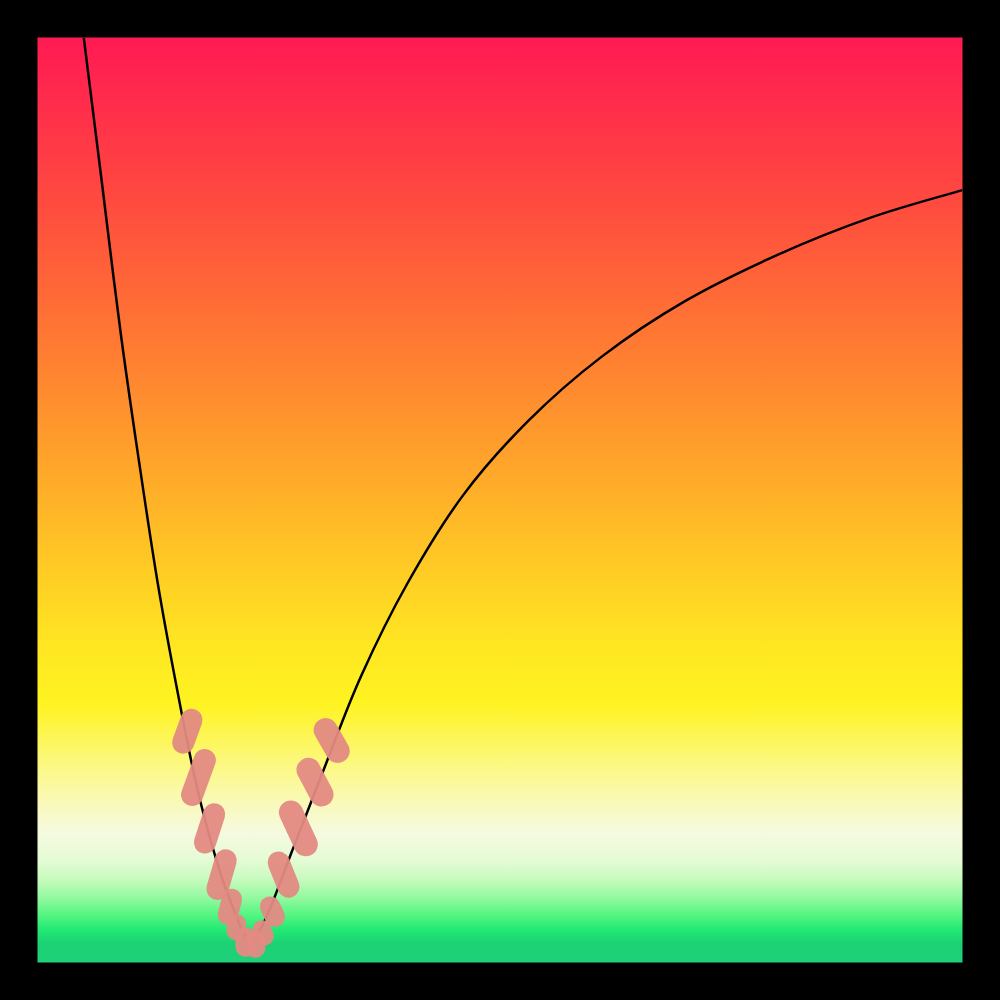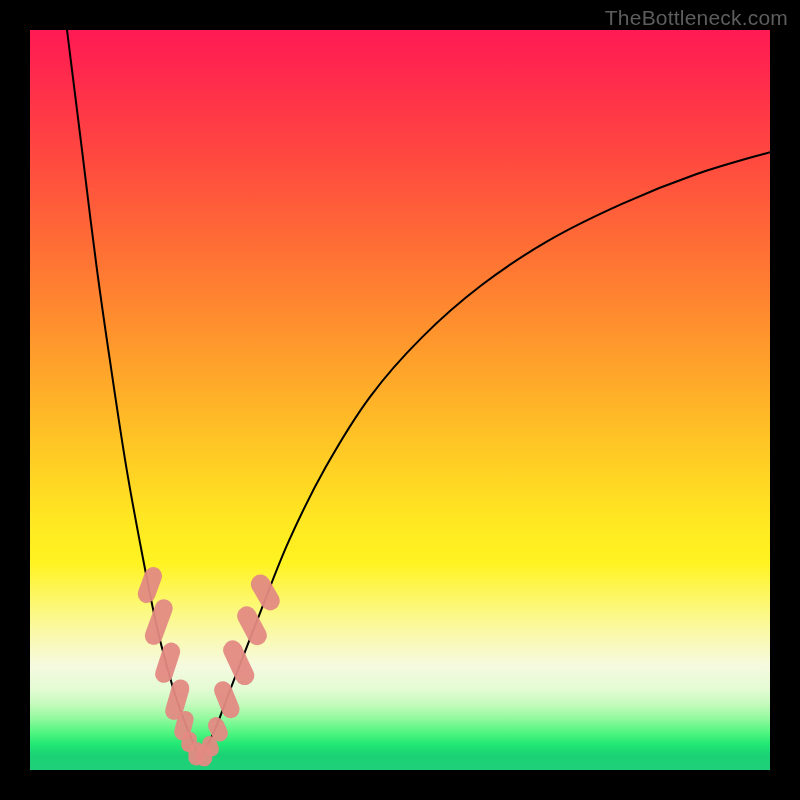--- a/index.html
+++ b/index.html
@@ -60,21 +60,20 @@
     color: #5d5d5d;
     font-size: 21px;
     font-weight: 400;
     letter-spacing: 0.2px;
   }
 </style>
 </head>
 <body>
 
 <div class="frame">
-  <div class="watermark">TheBottleneck.com</div>
   <div class="plot-area">
     <svg class="curve" viewBox="0 0 740 740" preserveAspectRatio="none">
       <g id="curve-layer">
           <path d="M 37 0 C 39.664 21.311999999999994 46.47200000000001 75.77599999999998 51.800000000000004 118.39999999999998 C 57.128 161.02399999999997 61.27199999999999 196.83999999999995 66.6 236.79999999999995 C 71.928 276.75999999999993 76.072 304.436 81.4 340.4 C 86.72800000000001 376.364 90.872 404.632 96.2 436.6 C 101.528 468.56800000000004 105.672 490.028 111 518 C 116.328 545.972 121.138 570.688 125.80000000000001 592 C 130.46200000000002 613.312 132.904 621.7479999999999 136.9 636.4 C 140.89600000000002 651.052 144.004 661.4119999999999 148 673.4 C 151.996 685.388 155.10399999999998 693.01 159.1 703 C 163.096 712.99 168.20200000000003 724.2379999999999 170.20000000000002 728.9" fill="none" stroke="#000000" stroke-width="2"></path>
           <path d="M 170.20000000000002 728.9 C 172.864 723.572 179.006 713.286 185 699.3 C 190.994 685.314 195.50800000000004 671.846 203.50000000000003 651.2 C 211.49200000000002 630.5540000000001 219.41000000000003 609.908 229.4 584.6 C 239.39 559.292 247.012 537.24 259 510.6 C 270.988 483.96000000000004 281.348 462.574 296 436.6 C 310.652 410.62600000000003 323.084 389.61 340.40000000000003 366.3 C 357.71600000000007 342.99 372.22 327.08000000000004 392.20000000000005 307.1 C 412.18000000000006 287.12 428.756 272.616 451.4 255.29999999999995 C 474.044 237.98399999999995 492.692 225.55199999999996 518 210.89999999999998 C 543.308 196.248 565.36 185.88799999999998 592 173.89999999999998 C 618.64 161.91199999999998 639.36 153.62399999999994 666 144.29999999999995 C 692.64 134.97599999999997 726.68 126.096 740 122.10000000000002" fill="none" stroke="#000000" stroke-width="2"></path>
         </g>
       <g id="marker-layer">
           <g transform="translate(119.88000000000001,555) rotate(20)">
             <rect x="-8.88" y="-18.5" width="17.76" height="37" rx="8.88" ry="8.88" fill="#e38a83" opacity="0.95"></rect>
           </g>

